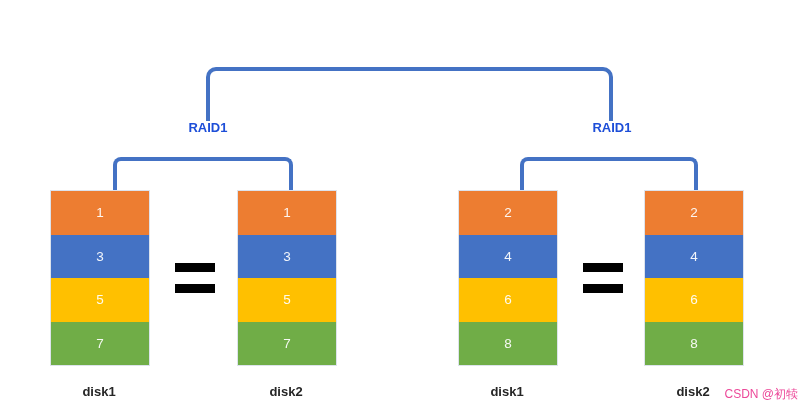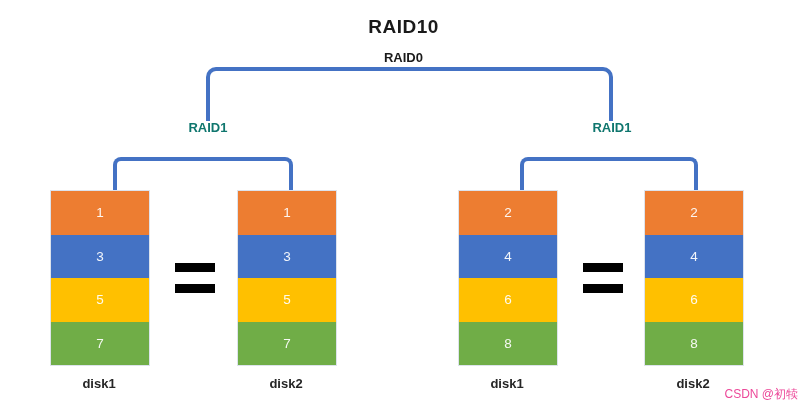--- a/index.html
+++ b/index.html
@@ -39,21 +39,21 @@
   .big-bracket { left: 206px; top: 67px; width: 399px; height: 50px; }
   .small-bracket-left  { left: 113px; top: 157px; width: 172px; height: 33px; border-radius: 8px 8px 0 0; }
   .small-bracket-right { left: 520px; top: 157px; width: 170px; height: 33px; border-radius: 8px 8px 0 0; }
   .raid1-label {
     position: absolute;
     top: 120px;
     width: 80px;
     text-align: center;
     font-size: 13px;
     font-weight: bold;
-    color: #0f766e;
+    color: #1d4ed8;
   }
   .raid1-left  { left: 168px; }
   .raid1-right { left: 572px; }
   .stack {
     position: absolute;
     top: 190px;
     width: 98px;
     height: 174px;
     display: flex;
     flex-direction: column;
@@ -82,21 +82,21 @@
   }
   .equals-left  { left: 175px; }
   .equals-right { left: 583px; }
   .equals .bar {
     height: 9px;
     width: 100%;
     background: #000000;
   }
   .disk-label {
     position: absolute;
-    top: 376px;
+    top: 384px;
     width: 98px;
     text-align: center;
     font-size: 13px;
     font-weight: bold;
     color: #262626;
   }
   .disk-l1 { left: 50px; }
   .disk-l2 { left: 237px; }
   .disk-r1 { left: 458px; }
   .disk-r2 { left: 644px; }
@@ -106,22 +106,20 @@
     right: 9px;
     font-size: 12px;
     color: #c2c2c2;
   }
 </style>
 </head>
 <body>
 
 <div class="canvas">
 
-  <div class="title">RAID10</div>
-  <div class="subtitle">RAID0</div>
 
   <div class="bracket big-bracket" style="border-color: rgb(68, 114, 196);"></div>
 
   <div class="raid1-label raid1-left">RAID1</div>
   <div class="raid1-label raid1-right">RAID1</div>
 
   <div class="bracket small-bracket-left" style="border-color: rgb(68, 114, 196);"></div>
   <div class="bracket small-bracket-right" style="border-color: rgb(68, 114, 196);"></div>
 
   <div class="stack stack-l1">

